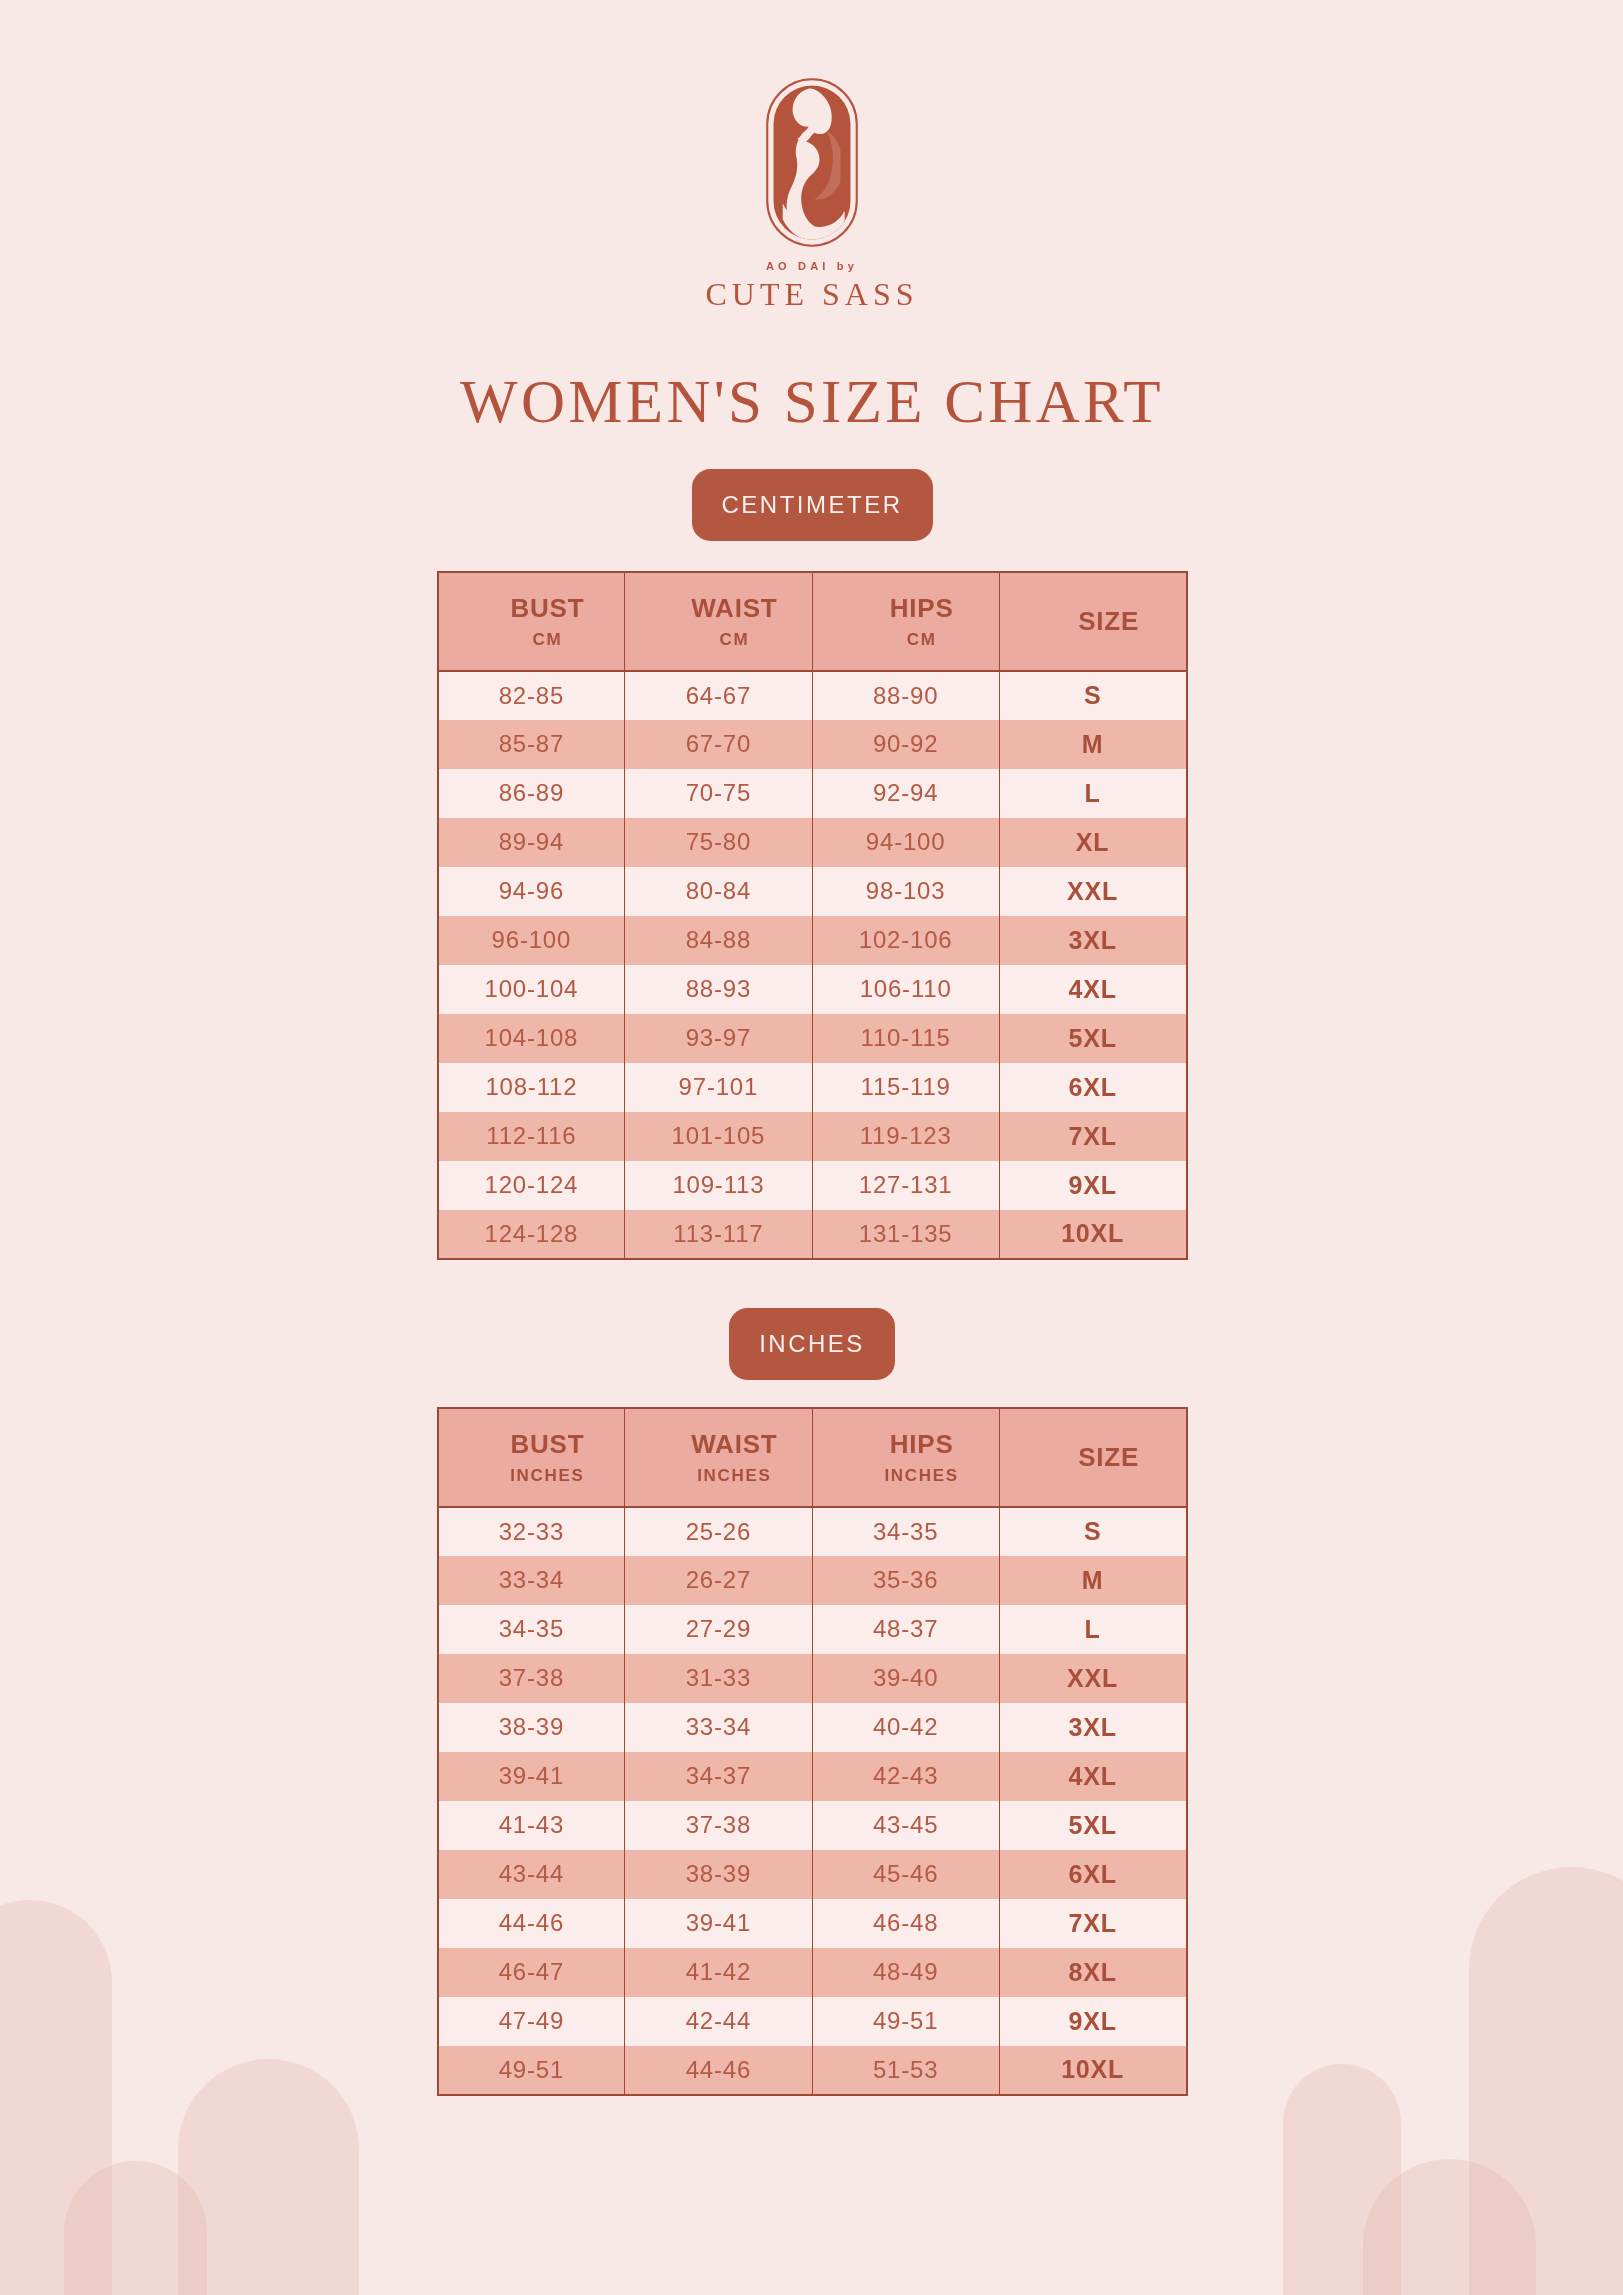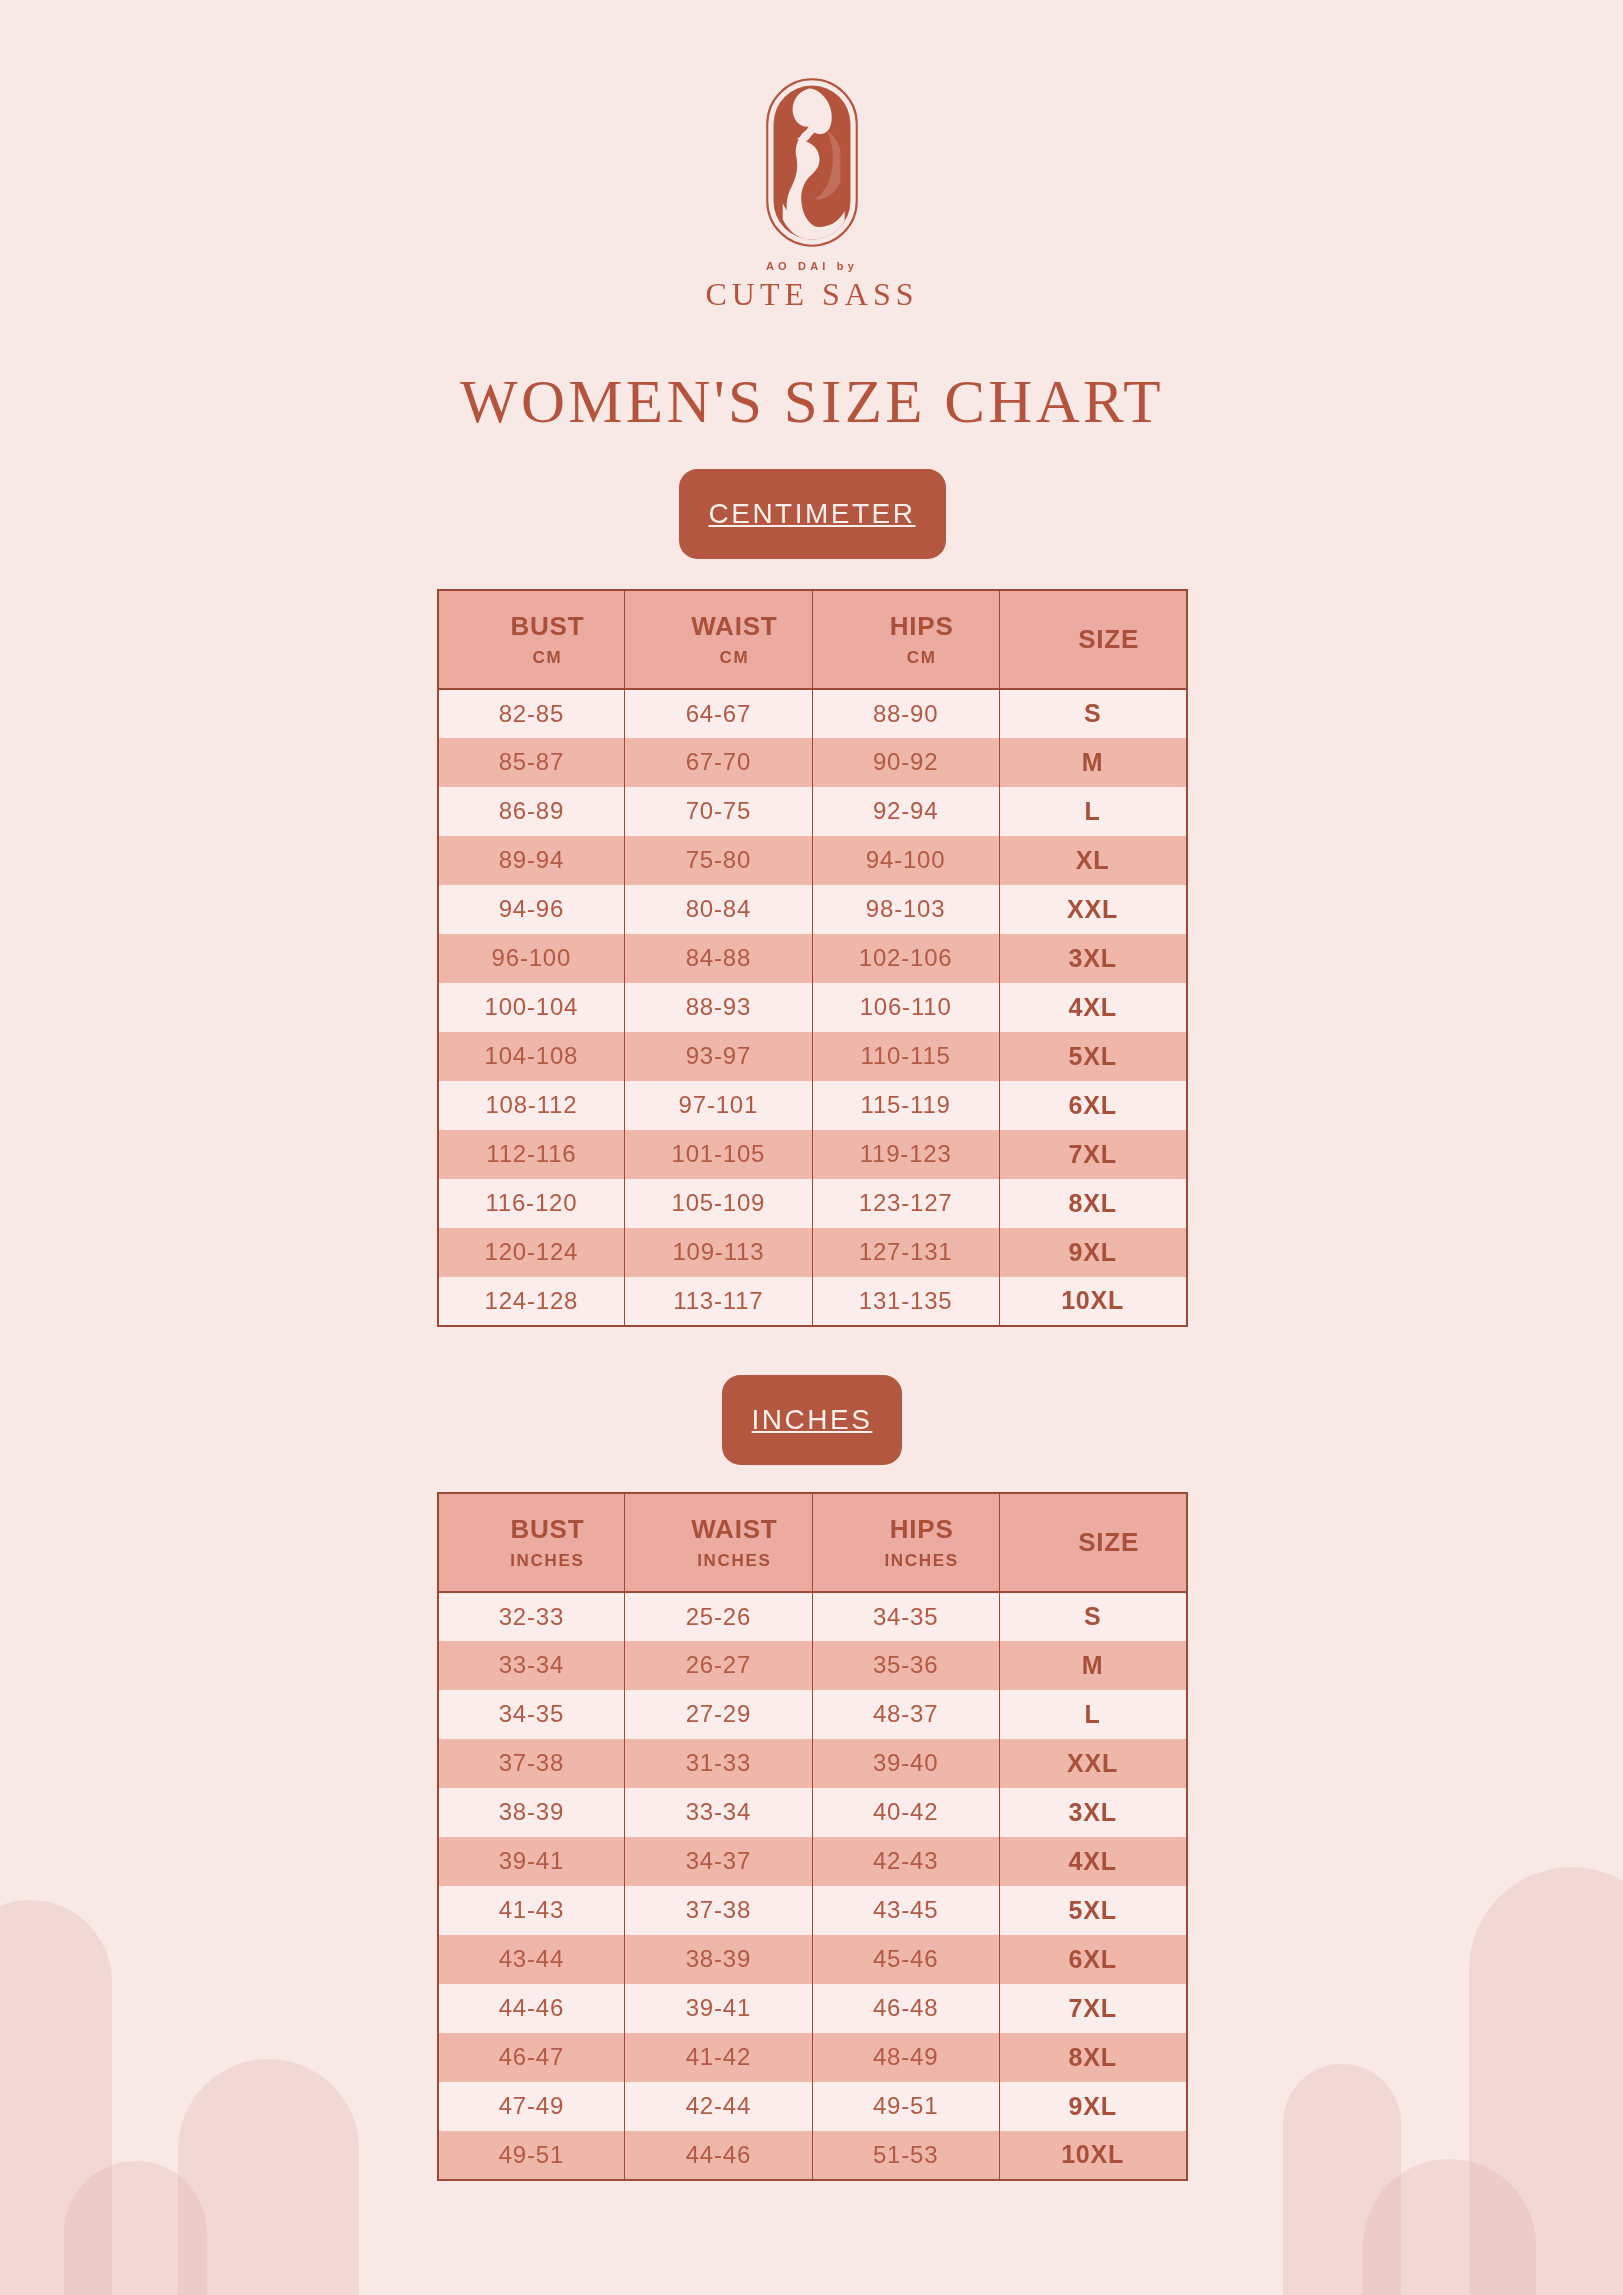--- a/index.html
+++ b/index.html
@@ -53,24 +53,23 @@
     font-size:61px;line-height:1;
     letter-spacing:3.3px;
     color:var(--accent);
     white-space:nowrap;
   }
   .size-section{display:flex;flex-direction:column;align-items:center;}
   .unit-badge{
     display:inline-block;
     background:var(--badge-bg);
     color:var(--badge-text);
-    font-size:28px;letter-spacing:2.5px;
-    padding:29px 30px;
+    font-size:24px;letter-spacing:2.5px;
+    padding:22px 30px;
     border-radius:18.4px;
-    text-decoration:underline;
   }
   .section-cm .unit-badge{margin-top:37px;}
   .section-in .unit-badge{margin-top:48px;}
   table.size-table{
     margin-top:30px;
     width:751px;
     border-collapse:collapse;
     table-layout:fixed;
     border:2.5px solid var(--table-border);
   }
@@ -230,26 +229,20 @@
             <td class="measure-cell">115-119</td>
             <td class="size-cell">6XL</td>
           </tr>
           <tr>
             <td class="measure-cell">112-116</td>
             <td class="measure-cell">101-105</td>
             <td class="measure-cell">119-123</td>
             <td class="size-cell">7XL</td>
           </tr>
           <tr>
-            <td class="measure-cell">116-120</td>
-            <td class="measure-cell">105-109</td>
-            <td class="measure-cell">123-127</td>
-            <td class="size-cell">8XL</td>
-          </tr>
-          <tr>
             <td class="measure-cell">120-124</td>
             <td class="measure-cell">109-113</td>
             <td class="measure-cell">127-131</td>
             <td class="size-cell">9XL</td>
           </tr>
           <tr>
             <td class="measure-cell">124-128</td>
             <td class="measure-cell">113-117</td>
             <td class="measure-cell">131-135</td>
             <td class="size-cell">10XL</td>

